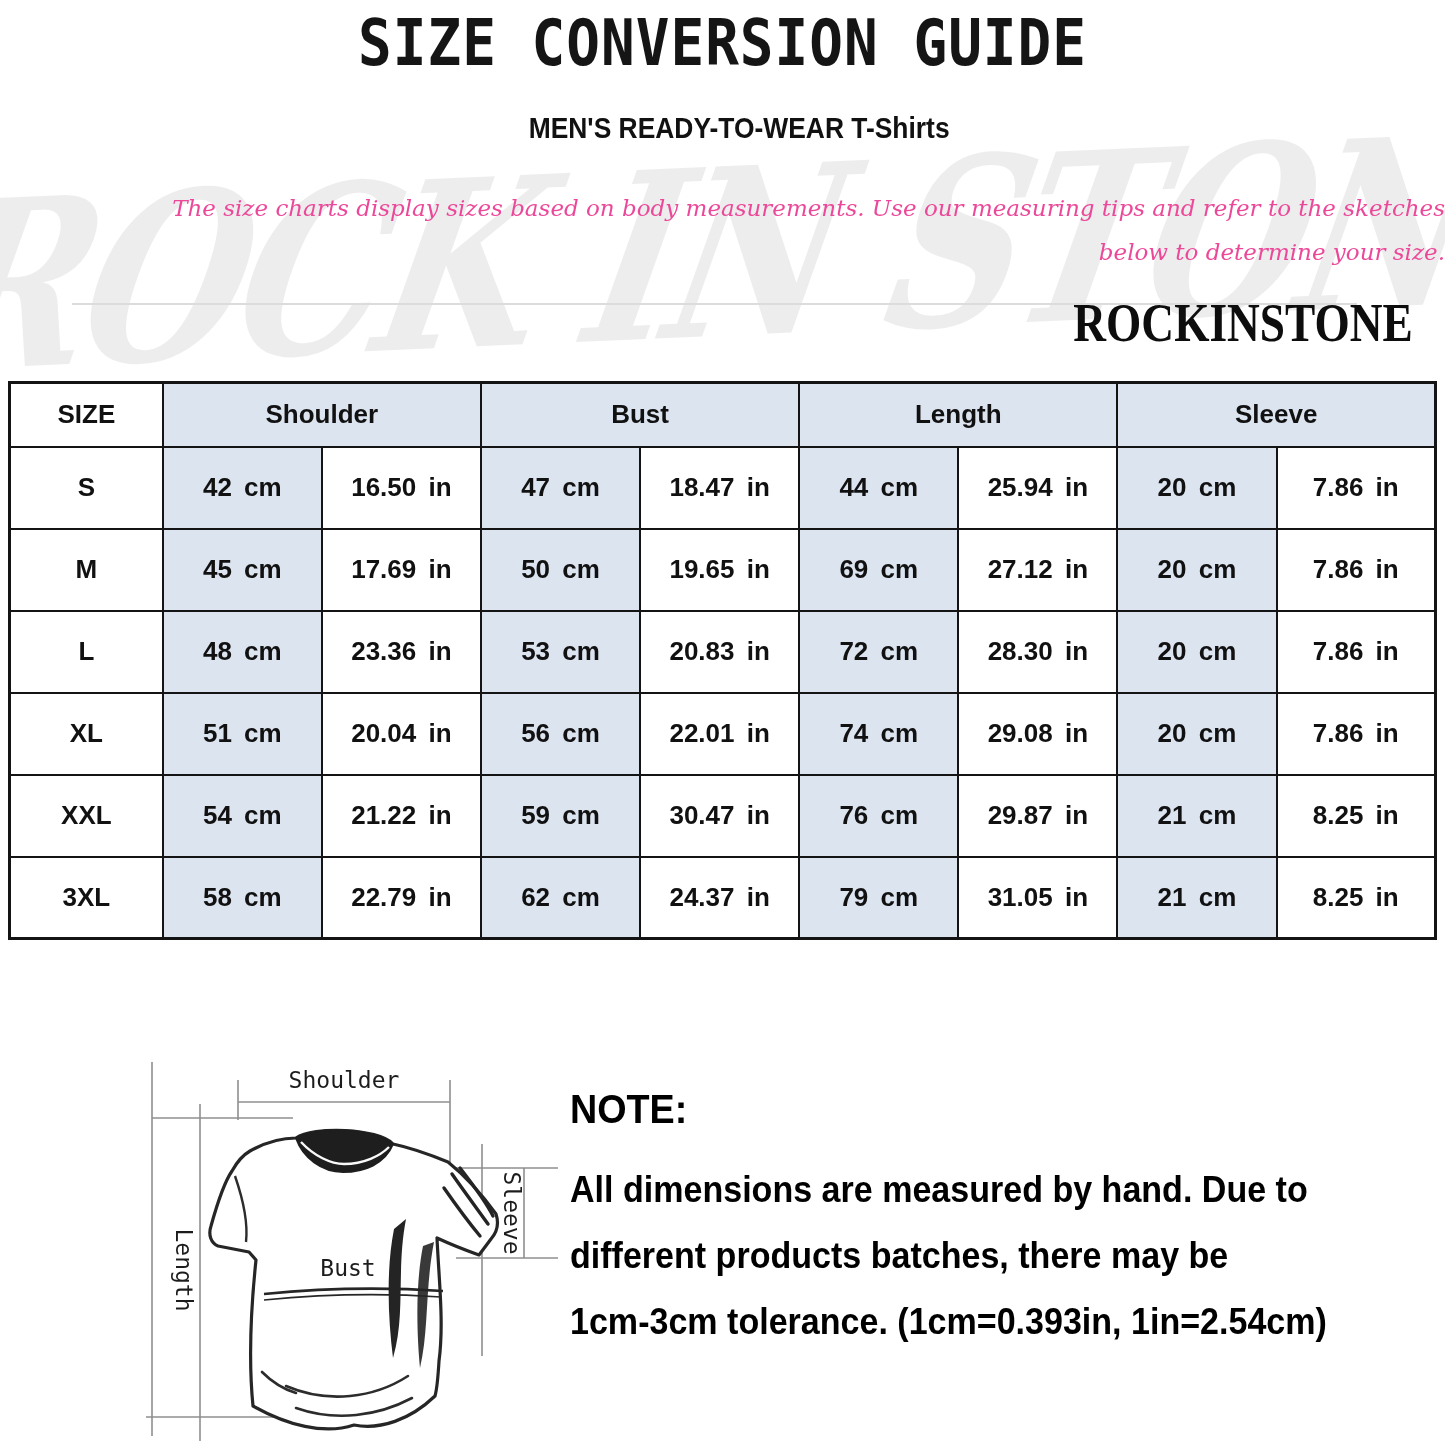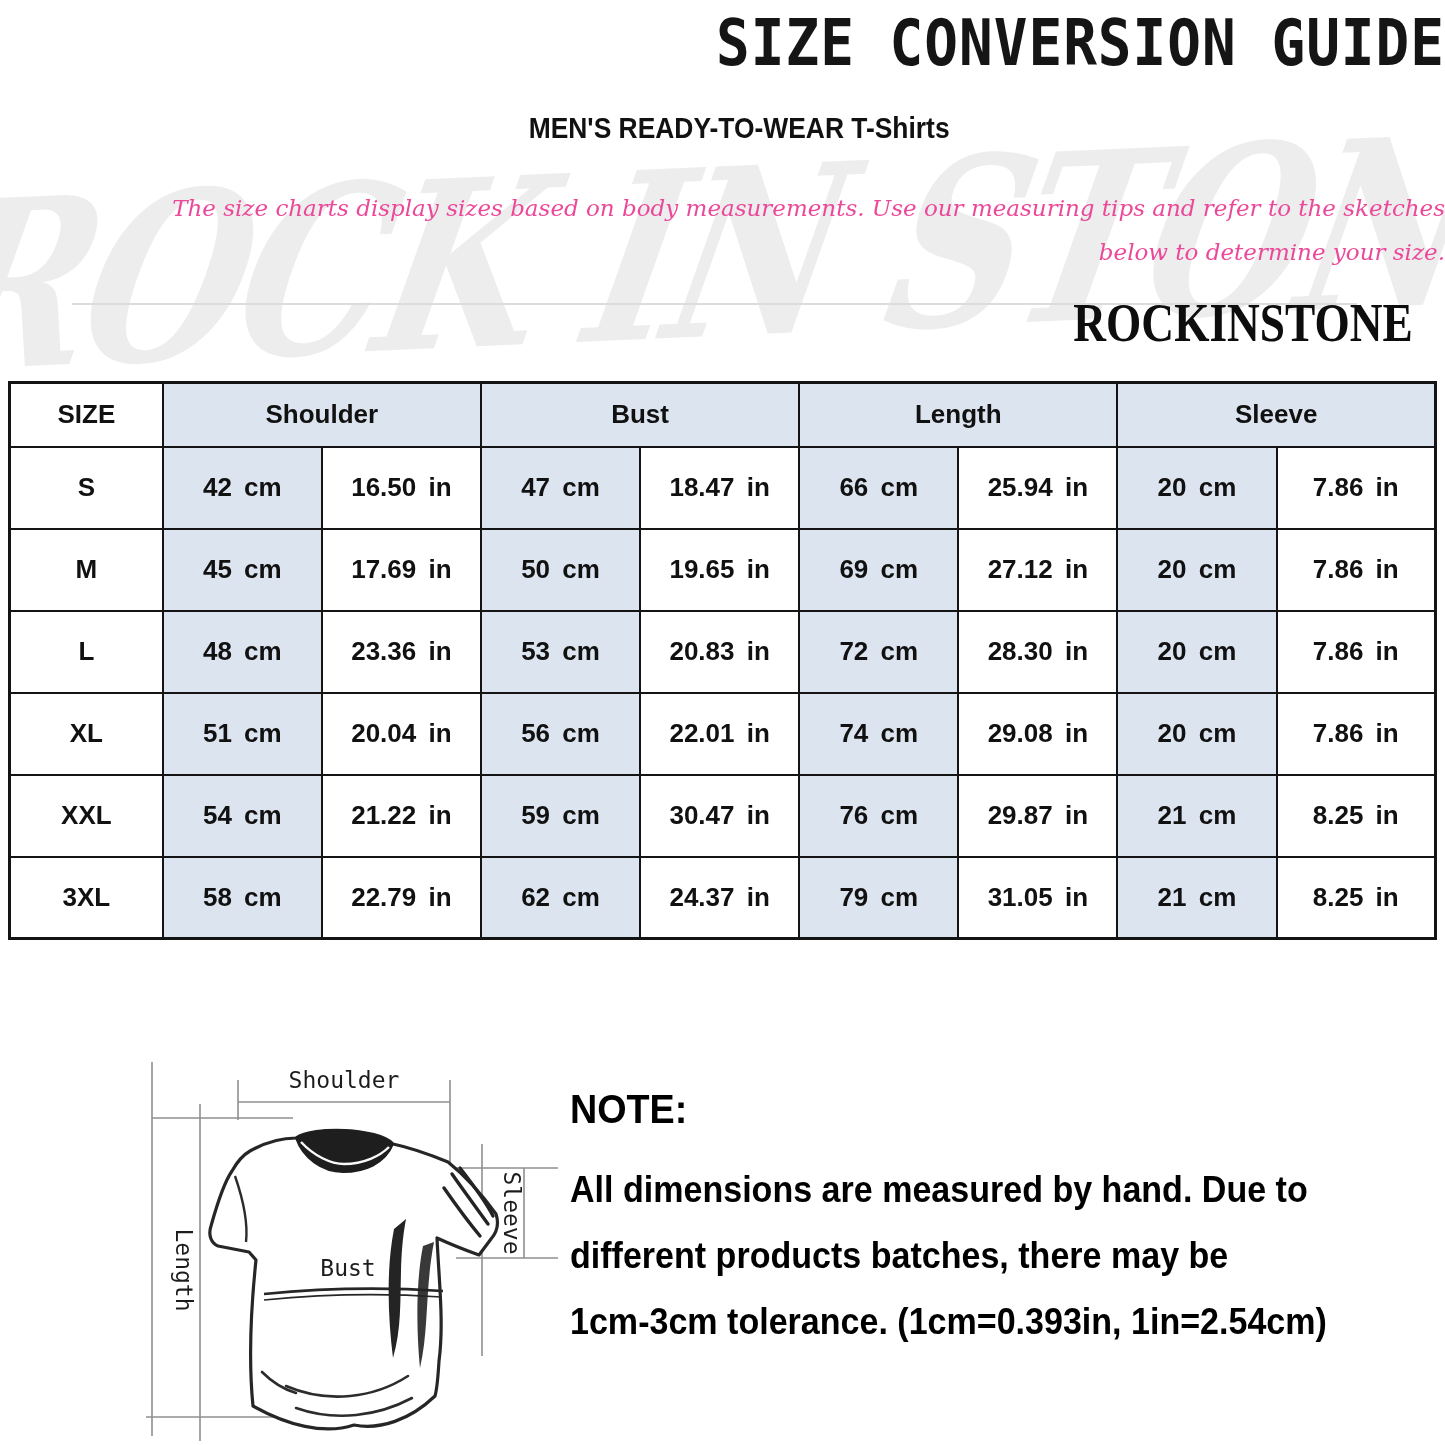--- a/index.html
+++ b/index.html
@@ -14,21 +14,21 @@
     font-size:232px;letter-spacing:-9px;white-space:nowrap;
     color:rgba(50,50,50,0.085);
     transform:rotate(-2.5deg) skewX(-14deg) scaleX(0.8);
     transform-origin:left top;user-select:none;
   }
   .top-rule{
     position:absolute;top:303px;left:72px;width:1285px;height:2px;
     background:#dcdcdc;z-index:0;
   }
   
-  .title-wrap{position:absolute;top:6px;left:0;width:100%;text-align:right;z-index:2;}
+  .title-wrap{position:absolute;top:6px;left:0;width:100%;text-align:center;z-index:2;}
   .title{
     display:inline-block;font-family:"DejaVu Sans Mono",monospace;font-weight:bold;
     font-size:56px;letter-spacing:1px;transform:scaleY(1.14);transform-origin:center top;
     color:#151515;white-space:nowrap;
   }
   .subtitle-wrap{position:absolute;top:111px;left:17px;width:100%;text-align:center;z-index:2;}
   .subtitle{
     display:inline-block;font-weight:bold;font-size:30px;letter-spacing:0px;
     transform:scaleX(0.88);transform-origin:center top;color:#111;white-space:nowrap;
   }
@@ -115,21 +115,21 @@
       <td class="shade" colspan="2">Bust</td>
       <td class="shade" colspan="2">Length</td>
       <td class="shade" colspan="2">Sleeve</td>
     </tr>
     <tr class="r-data">
       <td>S</td>
       <td class="shade">42 cm</td>
       <td>16.50 in</td>
       <td class="shade">47 cm</td>
       <td>18.47 in</td>
-      <td class="shade">66 cm</td>
+      <td class="shade">44 cm</td>
       <td>25.94 in</td>
       <td class="shade">20 cm</td>
       <td>7.86 in</td>
     </tr>
     <tr class="r-data">
       <td>M</td>
       <td class="shade">45 cm</td>
       <td>17.69 in</td>
       <td class="shade">50 cm</td>
       <td>19.65 in</td>

